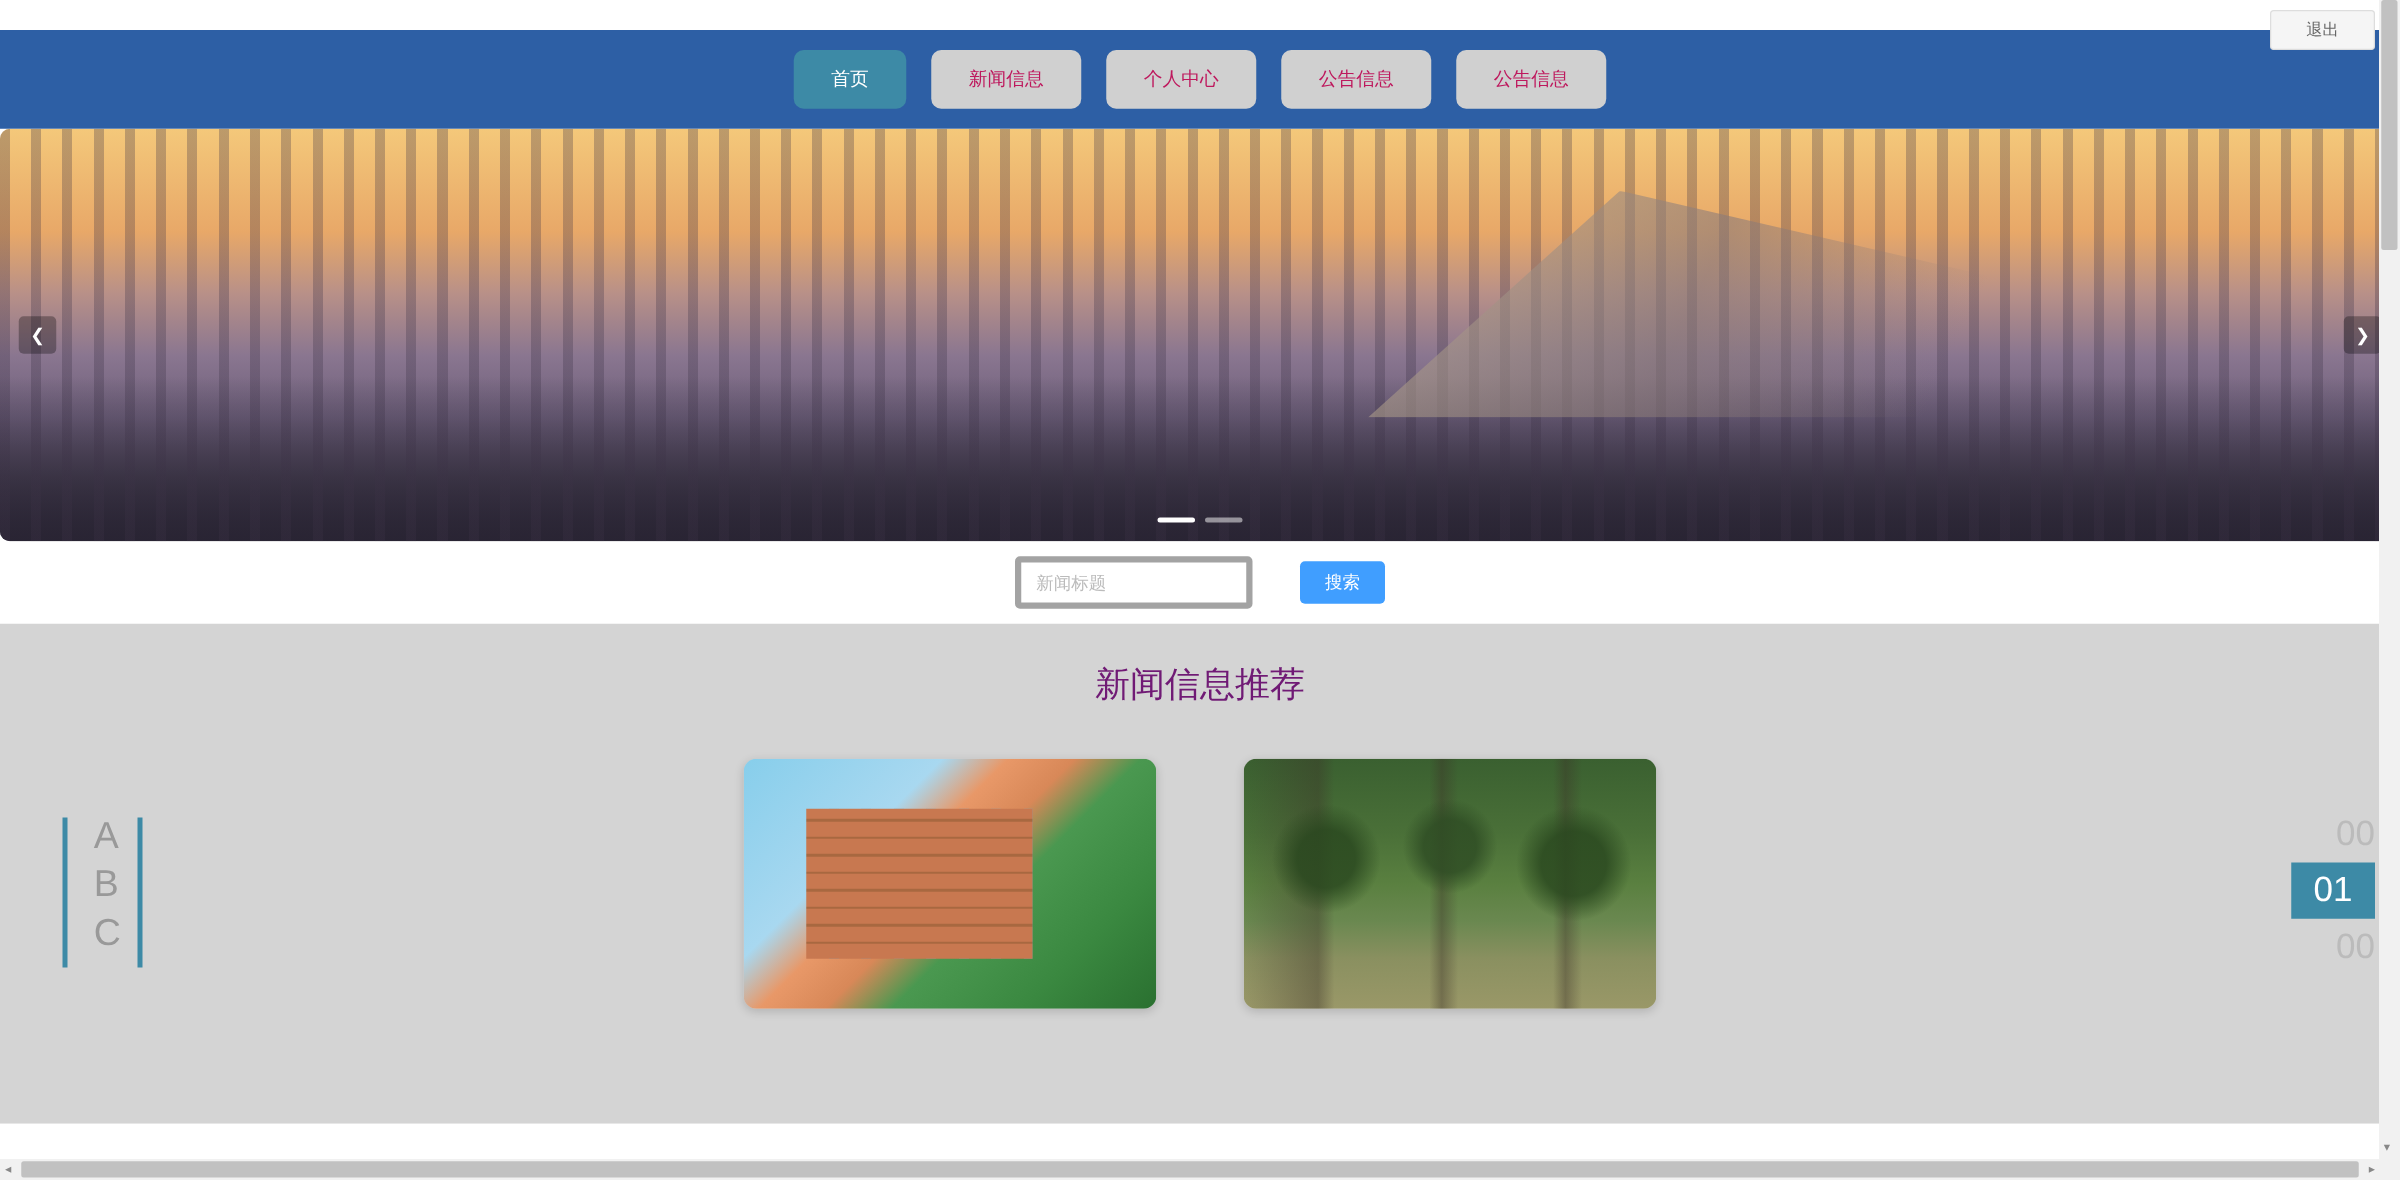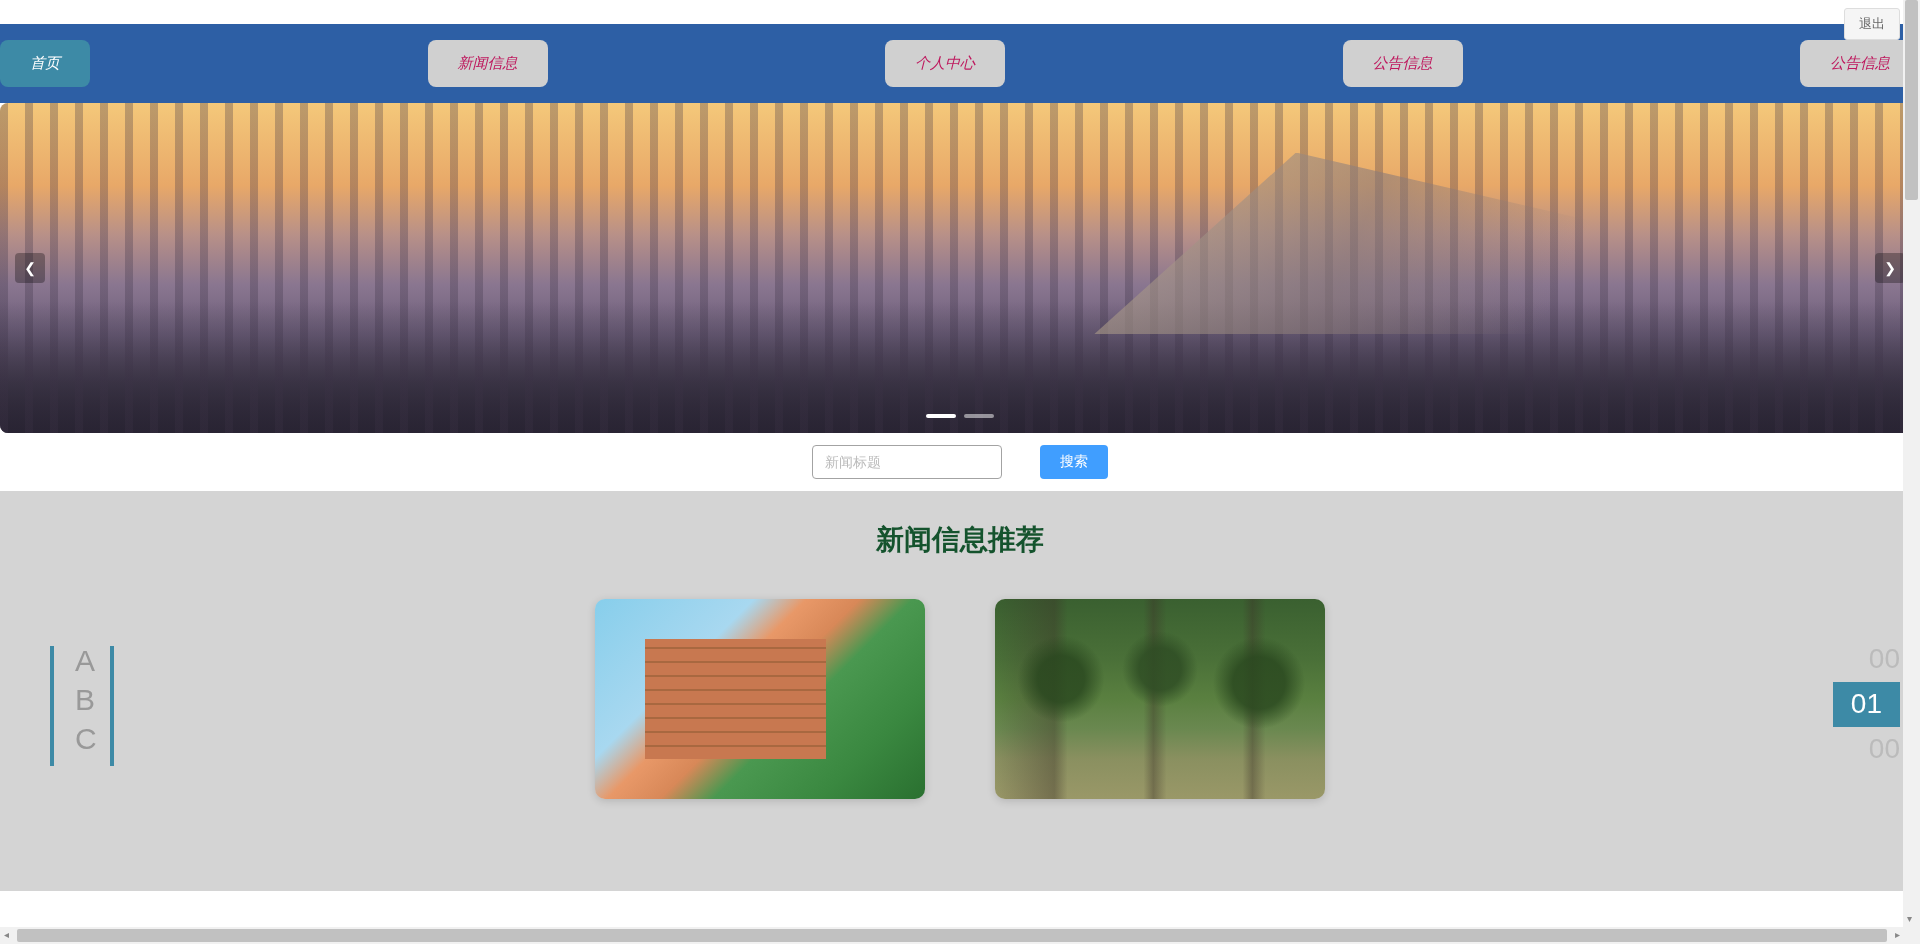--- a/index.html
+++ b/index.html
@@ -1,43 +1,43 @@
 <!DOCTYPE html>
 <html><head>
   <meta charset="utf-8">
   <style>
     * { margin: 0; padding: 0; box-sizing: border-box; }
     body { font-family: "Microsoft YaHei", Arial, sans-serif; background: #fff; overflow-x: hidden; }
     
     .header { background: #fff; padding: 12px 20px; display: flex; align-items: center; position: relative; }
     .site-title { flex: 1; text-align: center; font-size: 20px; font-weight: bold; color: #000; }
-    .logout-btn { position: absolute; right: 20px; top: 8px; padding: 6px 14px; background: #f5f5f5; border: 1px solid #ddd; border-radius: 3px; color: #666; cursor: pointer; font-size: 13px; }
+    .logout-btn { position: absolute; right: 20px; top: 8px; padding: 6px 28px; background: #f5f5f5; border: 1px solid #ddd; border-radius: 3px; color: #666; cursor: pointer; font-size: 13px; }
     
-    .nav-bar { background: #2d5fa5; padding: 16px 0; display: flex; justify-content: space-between; gap: 37px; font-style: italic; }
+    .nav-bar { background: #2d5fa5; padding: 16px 0; display: flex; justify-content: center; gap: 20px; }
     .nav-item { padding: 14px 30px; border-radius: 8px; background: #d0d0d0; color: #be185d; cursor: pointer; font-size: 15px; text-align: center; min-width: 90px; }
     .nav-item.active { background: #3d8aa6; color: #fff; }
     
     .carousel { position: relative; width: 100%; height: 330px; overflow: hidden; border-radius: 8px; margin: 0; }
     .carousel-image { width: 100%; height: 100%; background: linear-gradient(to bottom, #f4c87a 0%, #e8a868 25%, #b89088 40%, #8a7690 55%, #6d5f7a 70%, #4a4255 85%, #2d2838 100%); position: relative; }
     .carousel-image::before { content: ''; position: absolute; inset: 0; background-image: repeating-linear-gradient(90deg, rgba(60,50,70,0.3) 0px, rgba(60,50,70,0.3) 8px, transparent 8px, transparent 25px), linear-gradient(to top, rgba(40,35,50,0.8) 0%, transparent 40%); }
     .carousel-image::after { content: ''; position: absolute; top: 15%; right: 8%; width: 35%; height: 55%; background: linear-gradient(115deg, #b8a890 0%, #8a7a78 40%, transparent 70%); clip-path: polygon(0 100%, 30% 0, 100% 60%, 100% 100%); opacity: 0.6; }
     .carousel-arrow { position: absolute; top: 50%; transform: translateY(-50%); width: 30px; height: 30px; background: rgba(0,0,0,0.3); color: #fff; display: flex; align-items: center; justify-content: center; cursor: pointer; border-radius: 4px; font-size: 14px; }
     .carousel-arrow.left { left: 15px; }
     .carousel-arrow.right { right: 15px; }
     .carousel-dots { position: absolute; bottom: 15px; left: 50%; transform: translateX(-50%); display: flex; gap: 8px; }
     .carousel-dot { width: 30px; height: 4px; background: rgba(255,255,255,0.5); border-radius: 2px; cursor: pointer; }
     .carousel-dot.active { background: #fff; width: 30px; }
     
     .search-section { padding: 12px 0; display: flex; justify-content: center; gap: 10px; align-items: center; background: #fff; }
-    .search-input { width: 190px; padding: 8px 12px; border: 1px solid #a3a3a3; border-radius: 4px; font-size: 14px; color: #15803d; }
+    .search-input { width: 190px; padding: 8px 12px; border: 5px solid #a3a3a3; border-radius: 4px; font-size: 14px; color: #15803d; }
     .search-input::placeholder { color: #bbb; }
     .search-btn { padding: 8px 20px; background: #409eff; color: #fff; border: none; border-radius: 4px; cursor: pointer; font-size: 14px; margin-left: 28px; }
     
     .recommend-section { background: #d4d4d4; padding: 30px 0 60px; position: relative; min-height: 400px; }
-    .section-title { text-align: center; font-size: 28px; font-weight: bold; color: #14532d; margin-bottom: 40px; }
+    .section-title { text-align: center; font-size: 28px; font-weight: normal; color: #701a75; margin-bottom: 40px; }
     
     .side-letters { position: absolute; left: 50px; top: 150px; }
     .letter-line { width: 4px; height: 120px; background: #3d8aa6; position: absolute; left: 0; top: 5px; }
     .letter-line.right { left: 60px; }
     .letters { padding-left: 25px; }
     .letter { font-size: 30px; color: #999; font-weight: 300; line-height: 1.3; }
     
     .side-numbers { position: absolute; right: 20px; top: 146px; text-align: right; }
     .number-item { font-size: 28px; color: #bbb; font-weight: 300; line-height: 1.6; }
     .number-item.active { background: #3d8aa6; color: #fff; padding: 0 18px; display: inline-block; }

